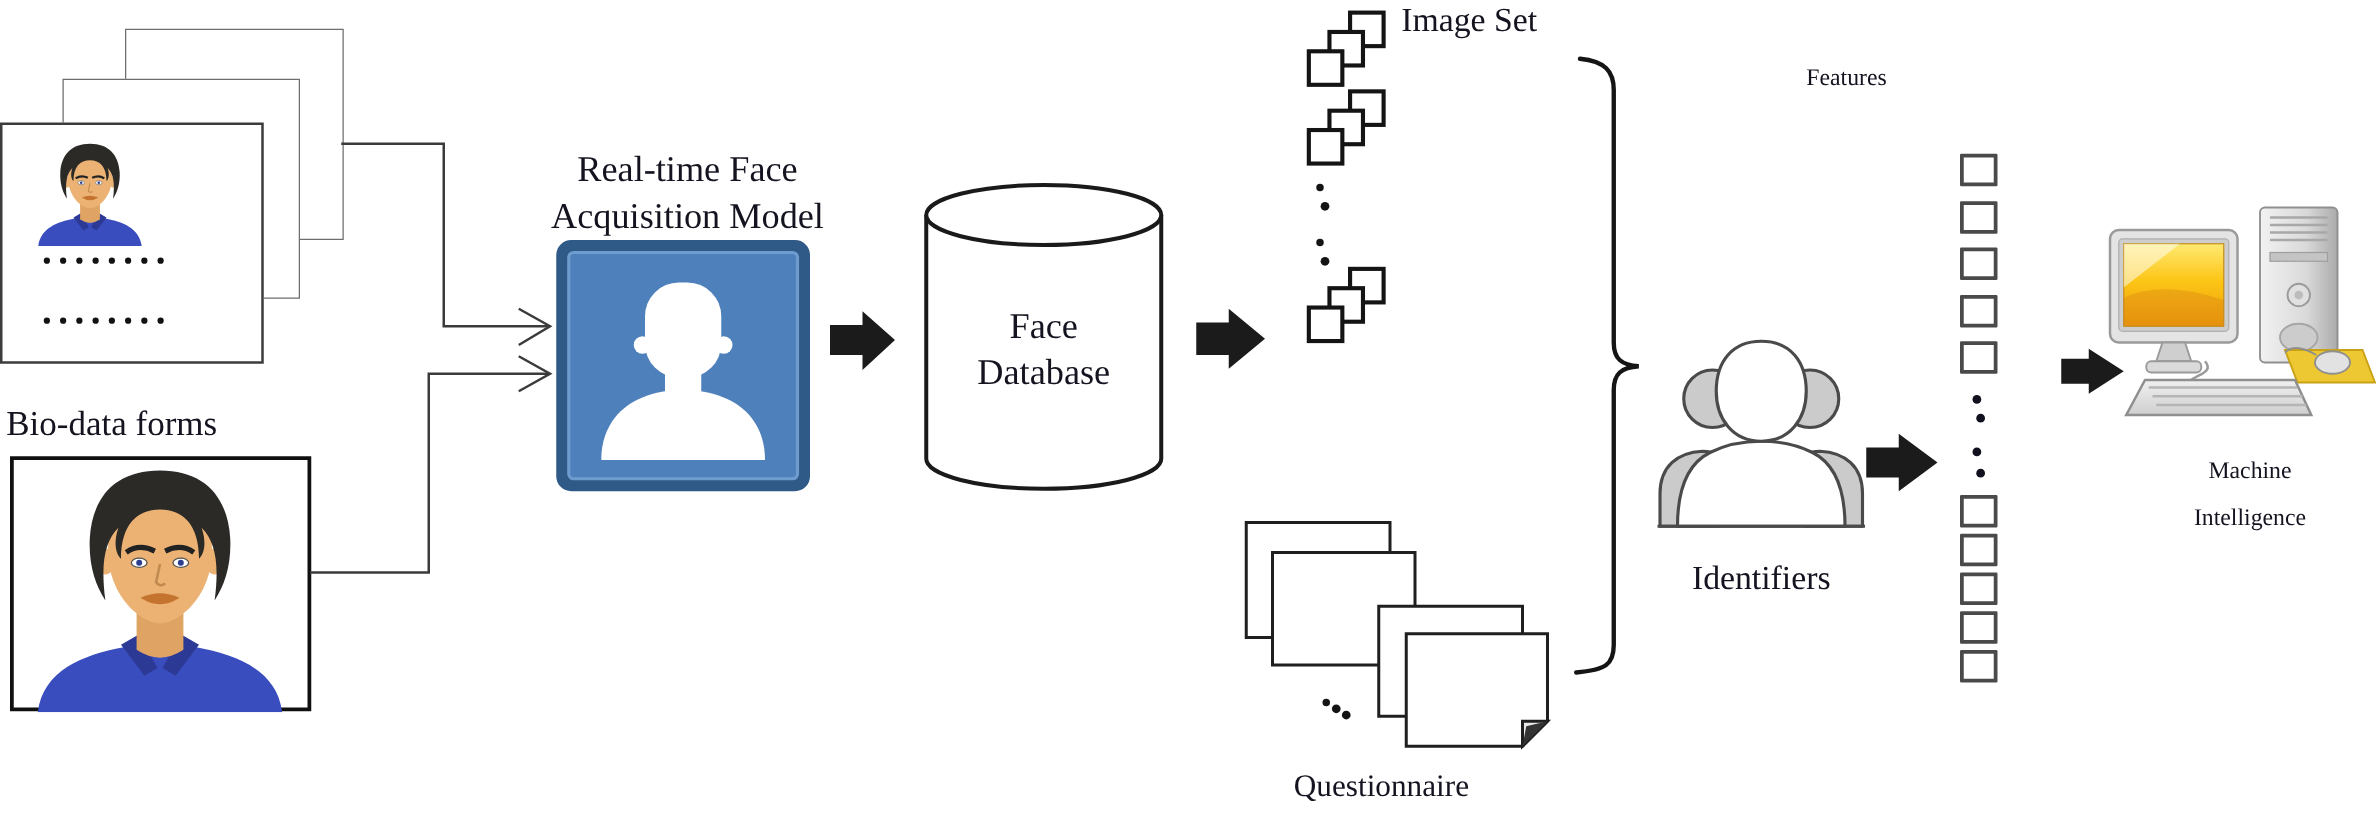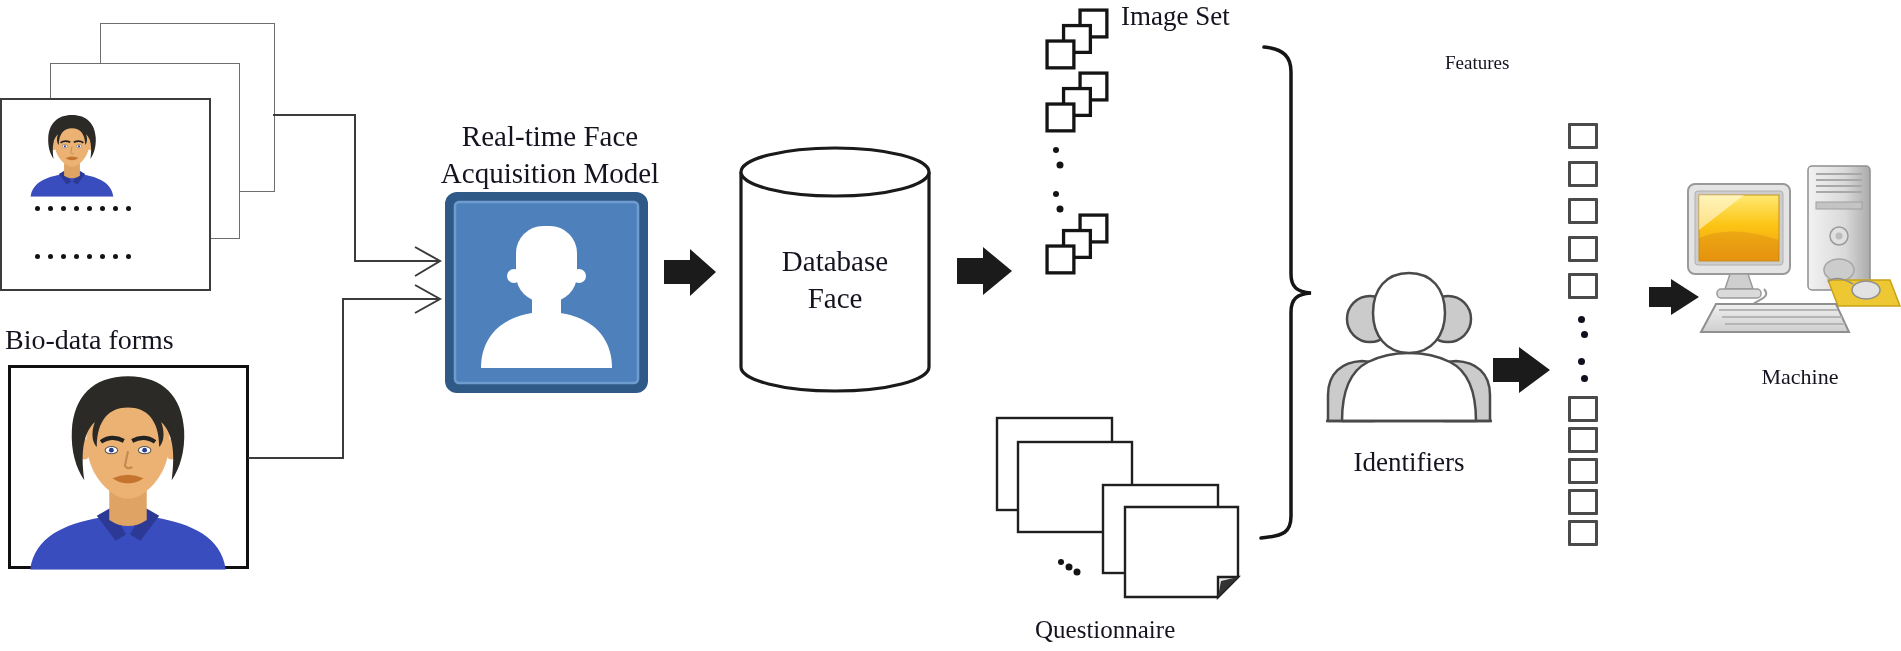--- a/index.html
+++ b/index.html
@@ -95,22 +95,22 @@
       <rect x="87" y="100" width="29" height="26"></rect>
       <path d="M101,120 C78,120 58,128 47,142 C40,151 36,162 36,176 L167,176 C167,162 163,151 156,142 C145,128 125,120 101,120 Z"></path>
     </g>
   </svg>
 
   <svg style="left:739px;top:146px;" width="192" height="248" viewBox="0 0 192 248">
     <path d="M2,26 L2,221 A94,24 0 0 0 190,221 L190,26" fill="#ffffff" stroke="#1a1a1a" stroke-width="3.2"></path>
     <ellipse cx="96" cy="26" rx="94" ry="24" fill="#ffffff" stroke="#1a1a1a" stroke-width="3.2"></ellipse>
   </svg>
   <div class="lbl ctr" style="left:739px;top:243px;width:192px;font-size:29px;line-height:37px;">
+    <div>Face</div>
     <div>Database</div>
-    <div>Face</div>
   </div>
 
   <div class="lbl" style="left:1121px;top:1px;font-size:27px;">Image Set</div>
   <svg style="left:1045px;top:8px;" width="66" height="64" viewBox="0 0 64 62">
     <g fill="#ffffff" stroke="#141414" stroke-width="3.2">
       <rect x="34" y="2" width="26" height="26"></rect>
         <rect x="18" y="17" width="26" height="26"></rect>
         <rect x="2" y="32" width="26" height="26"></rect>
     </g>
   </svg>
@@ -203,22 +203,23 @@
     <rect x="9" y="33" width="88" height="74" rx="3" fill="#cdcdcd" stroke="#b0b0b0" stroke-width="1"></rect>
     <rect x="13" y="37" width="80" height="66" fill="url(#screenG)" stroke="#c59020" stroke-width="1"></rect>
     <path d="M13,80 Q45,66 93,82 L93,103 L13,103 Z" fill="rgba(210,120,20,0.30)"></path>
     <path d="M13,37 L58,37 L13,72 Z" fill="rgba(255,255,255,0.5)"></path>
     <path d="M44,116 L62,116 L67,131 L39,131 Z" fill="#cfcfcf" stroke="#9a9a9a" stroke-width="1.5"></path>
     <rect x="31" y="131" width="44" height="9" rx="4" fill="#dadada" stroke="#9a9a9a" stroke-width="1.5"></rect>
     <path d="M78,131 C86,140 70,142 66,147" stroke="#9a9a9a" stroke-width="2" fill="none"></path>
     <path d="M30,146 L150,146 L163,174 L15,174 Z" fill="url(#kbG)" stroke="#8f8f8f" stroke-width="2"></path>
     <path d="M33,152 L152,152 M36,159 L156,159 M39,166 L159,166" stroke="#b5b5b5" stroke-width="2" fill="none"></path>
   </svg>
-  <div class="lbl ctr" style="left:1702px;top:358px;width:196px;font-size:22px;line-height:38px;">
+  <div class="lbl ctr" style="left:1702px;top:358px;width:196px;font-size:19px;line-height:38px;">
     <div>Machine</div>
+    <div>Intelligence</div>
   </div>
 
   <svg style="left:0;top:0;pointer-events:none;" width="1901" height="651" viewBox="0 0 1901 651">
     <g stroke="#3b3b3b" stroke-width="2" fill="none">
       <polyline points="273,115 355,115 355,261 439,261"></polyline>
       <path d="M415,247 L440,261 L415,276"></path>
       <polyline points="248,458 343,458 343,299 439,299"></polyline>
       <path d="M415,285 L440,299 L415,313"></path>
     </g>
     <path d="M664,260 L690,260 L690,249 L716,272 L690,296 L690,284 L664,284 Z" fill="#1B1B1B"></path>

